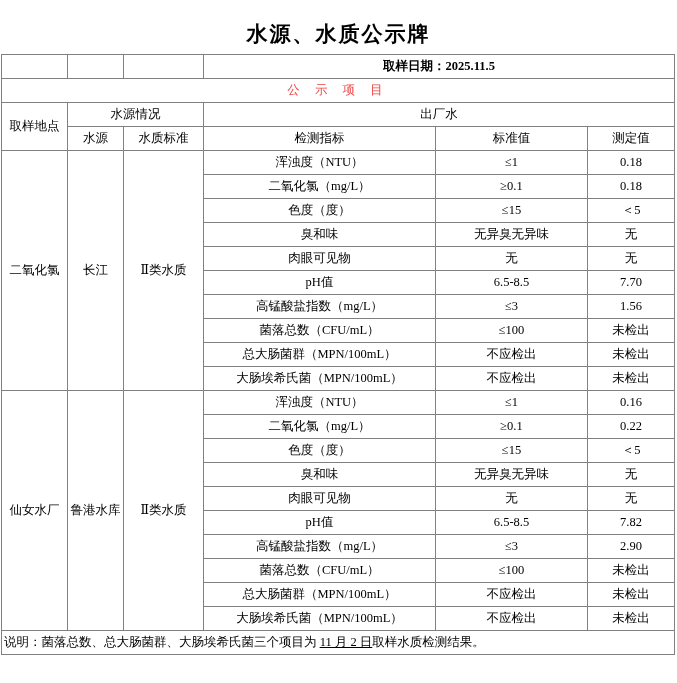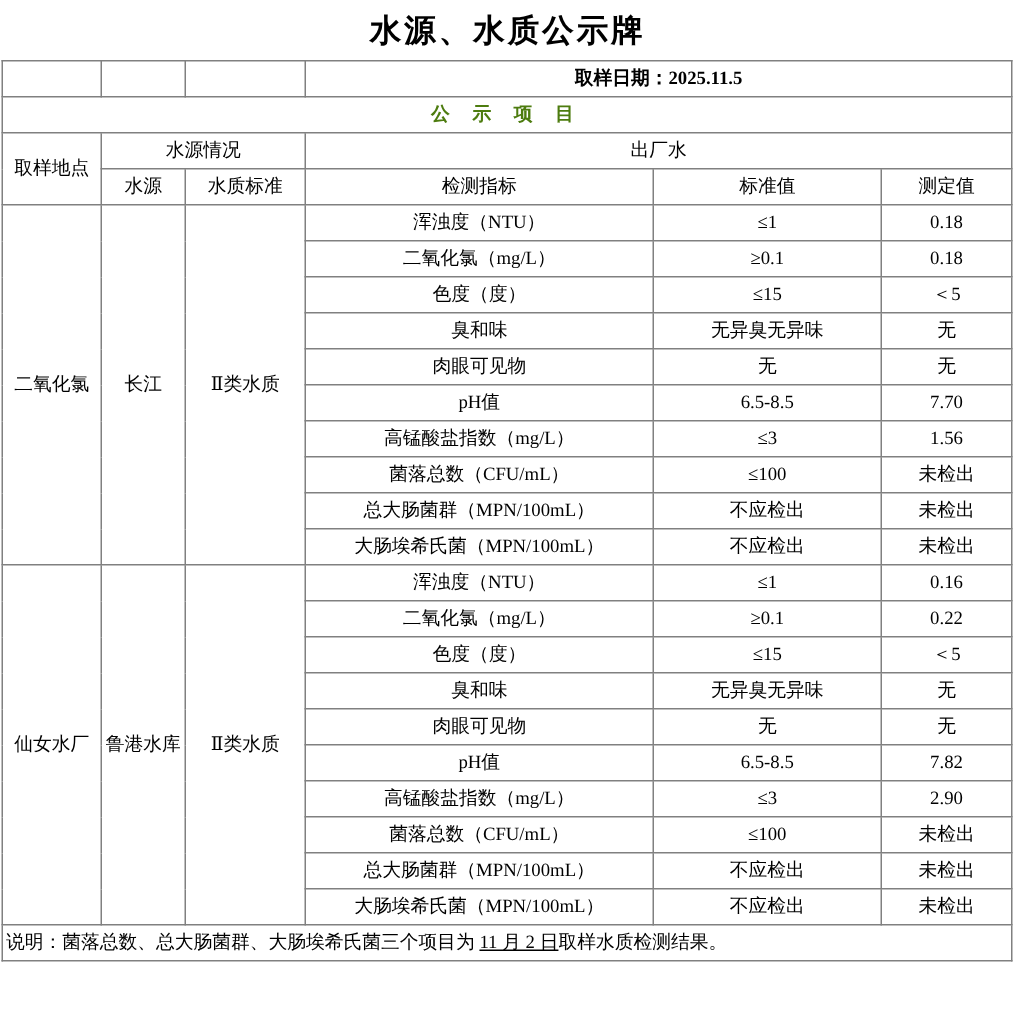--- a/index.html
+++ b/index.html
@@ -18,21 +18,21 @@
     position: relative;
     width: 677px;
     height: 683px;
     box-sizing: border-box;
   }
   .title {
     text-align: center;
     font-size: 21px;
     font-weight: bold;
     letter-spacing: 2px;
-    padding-top: 6px;
+    padding-top: 20px;
     padding-bottom: 6px;
     font-family: "Liberation Serif", "DejaVu Serif", serif;
   }
   table.sheet {
     border-collapse: collapse;
     width: 558px;
     margin: 0 1px;
     table-layout: fixed;
   }
   table.sheet td {
@@ -55,23 +55,23 @@
   }
   .date-cell {
     font-size: 14px;
     font-weight: bold;
     text-align: center !important;
   }
   .blank-left {
     border-right: 1px solid #808080;
   }
   .section-title {
-    color: #4d7c0f;
+    color: #ef4444;
     font-size: 15px;
-    font-weight: bold;
+    font-weight: normal;
     letter-spacing: 6px;
     text-align: center !important;
     height: 26px;
   }
   .hdr {
     font-size: 13px;
     margin-top: 16px;
   }
   .vert-label {
     font-size: 13.5px;

